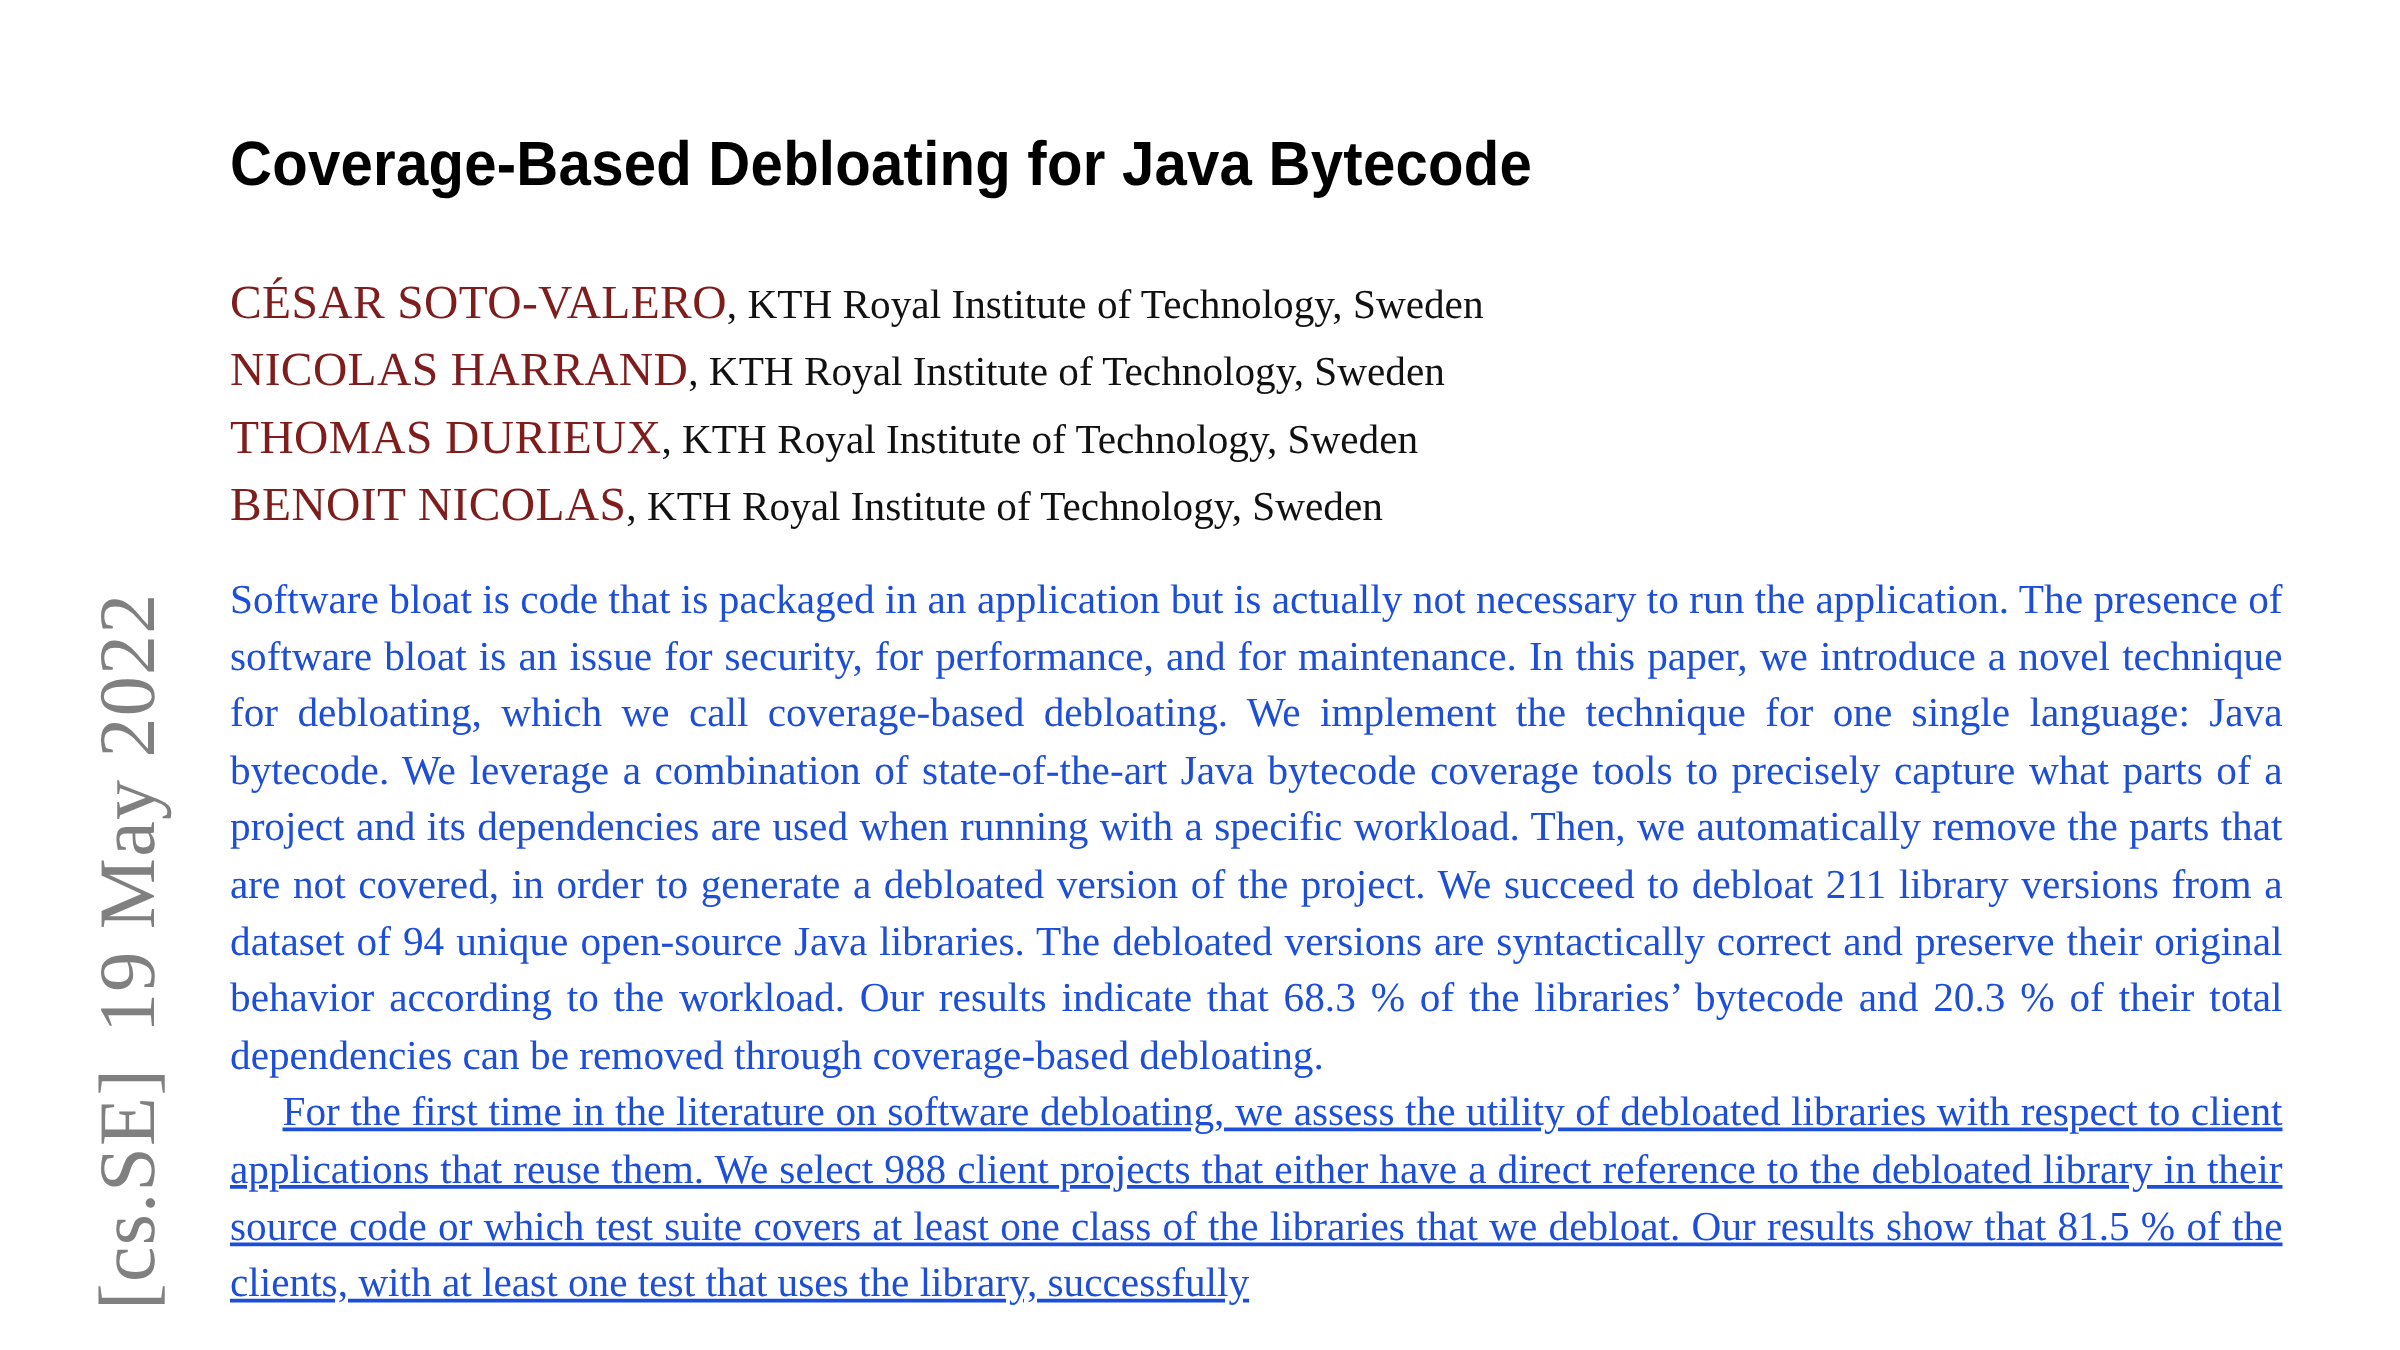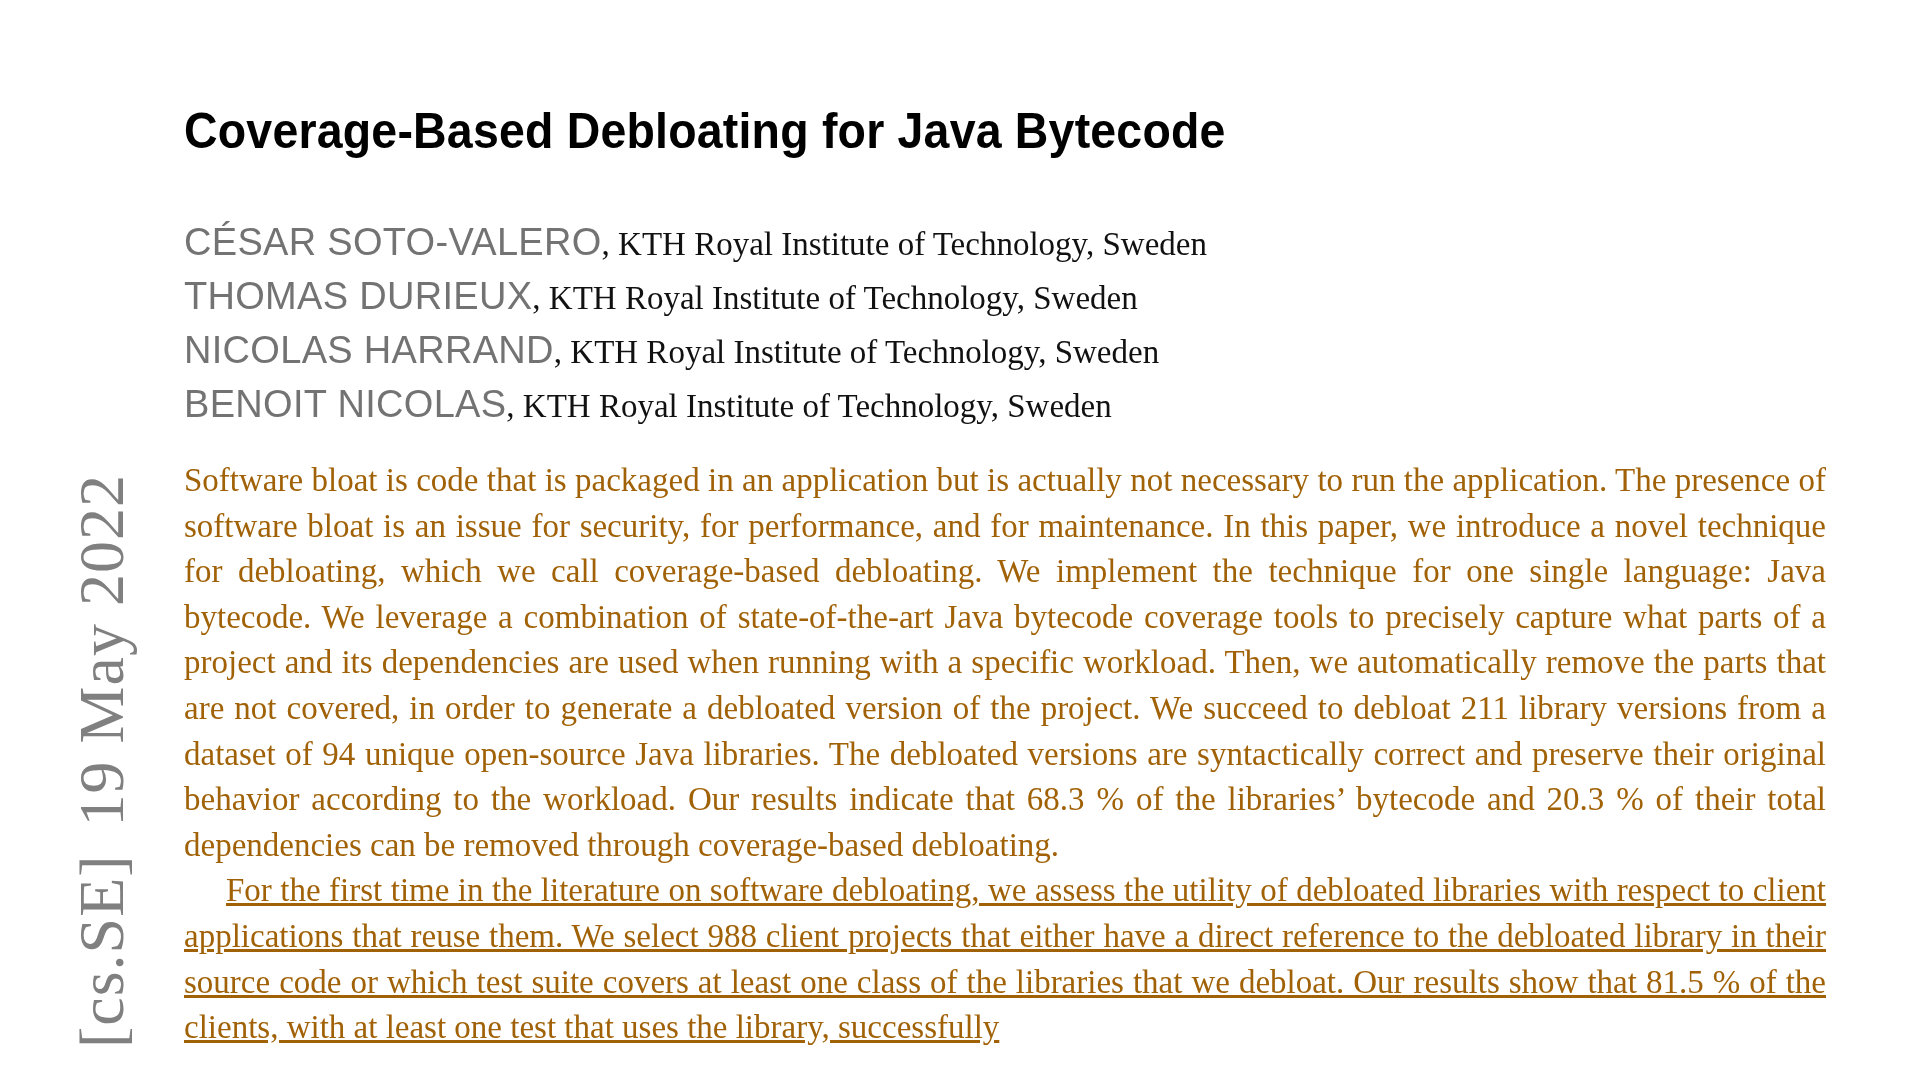--- a/index.html
+++ b/index.html
@@ -54,64 +54,64 @@
     position: absolute;
     top: 215px;
     left: 0;
   }
   .author-line {
     height: 54px;
     line-height: 54px;
     white-space: nowrap;
   }
   .author-name {
-    font-family: Liberation Sans, sans-serif;
+    font-family: Liberation Serif, serif;
     font-size: 38px;
-    color: #737373;
+    color: #7f1d1d;
     letter-spacing: 0.3px;
   }
   .author-sep, .author-aff {
     font-family: "Liberation Serif", "DejaVu Serif", serif;
     font-size: 33px;
     color: #111111;
   }
 
   .abstract {
     position: absolute;
     top: 458px;
     left: 0;
     width: 1642px;
     font-family: "Liberation Serif", "DejaVu Serif", serif;
     font-size: 33px;
     line-height: 45.6px;
-    color: #a16207;
+    color: #1d4ed8;
     text-align: justify;
   }
   .abstract p { margin: 0; }
   .abstract p.indent { text-indent: 42px; text-decoration: underline; }
 </style>
 </head>
 <body>
 
 <div class="arxiv-stamp">
   <span>[cs.SE]</span><span class="gap"></span><span>19 May 2022</span>
 </div>
 
 <div class="page">
   <h1 class="title">Coverage-Based Debloating for Java Bytecode</h1>
 
   <div class="authors">
     <div class="author-line">
       <span class="author-name">CÉSAR SOTO-VALERO</span><span class="author-sep">, </span><span class="author-aff">KTH Royal Institute of Technology, Sweden</span>
     </div>
     <div class="author-line">
-      <span class="author-name">THOMAS DURIEUX</span><span class="author-sep">, </span><span class="author-aff">KTH Royal Institute of Technology, Sweden</span>
+      <span class="author-name">NICOLAS HARRAND</span><span class="author-sep">, </span><span class="author-aff">KTH Royal Institute of Technology, Sweden</span>
     </div>
     <div class="author-line">
-      <span class="author-name">NICOLAS HARRAND</span><span class="author-sep">, </span><span class="author-aff">KTH Royal Institute of Technology, Sweden</span>
+      <span class="author-name">THOMAS DURIEUX</span><span class="author-sep">, </span><span class="author-aff">KTH Royal Institute of Technology, Sweden</span>
     </div>
     <div class="author-line">
       <span class="author-name">BENOIT NICOLAS</span><span class="author-sep">, </span><span class="author-aff">KTH Royal Institute of Technology, Sweden</span>
     </div>
   </div>
 
   <div class="abstract">
     <p>Software bloat is code that is packaged in an application but is actually not necessary to run the application. The presence of software bloat is an issue for security, for performance, and for maintenance. In this paper, we introduce a novel technique for debloating, which we call coverage-based debloating. We implement the technique for one single language: Java bytecode. We leverage a combination of state-of-the-art Java bytecode coverage tools to precisely capture what parts of a project and its dependencies are used when running with a specific workload. Then, we automatically remove the parts that are not covered, in order to generate a debloated version of the project. We succeed to debloat 211 library versions from a dataset of 94 unique open-source Java libraries. The debloated versions are syntactically correct and preserve their original behavior according to the workload. Our results indicate that 68.3 % of the libraries’ bytecode and 20.3 % of their total dependencies can be removed through coverage-based debloating.</p>
     <p class="indent">For the first time in the literature on software debloating, we assess the utility of debloated libraries with respect to client applications that reuse them. We select 988 client projects that either have a direct reference to the debloated library in their source code or which test suite covers at least one class of the libraries that we debloat. Our results show that 81.5 % of the clients, with at least one test that uses the library, successfully</p>
   </div>

